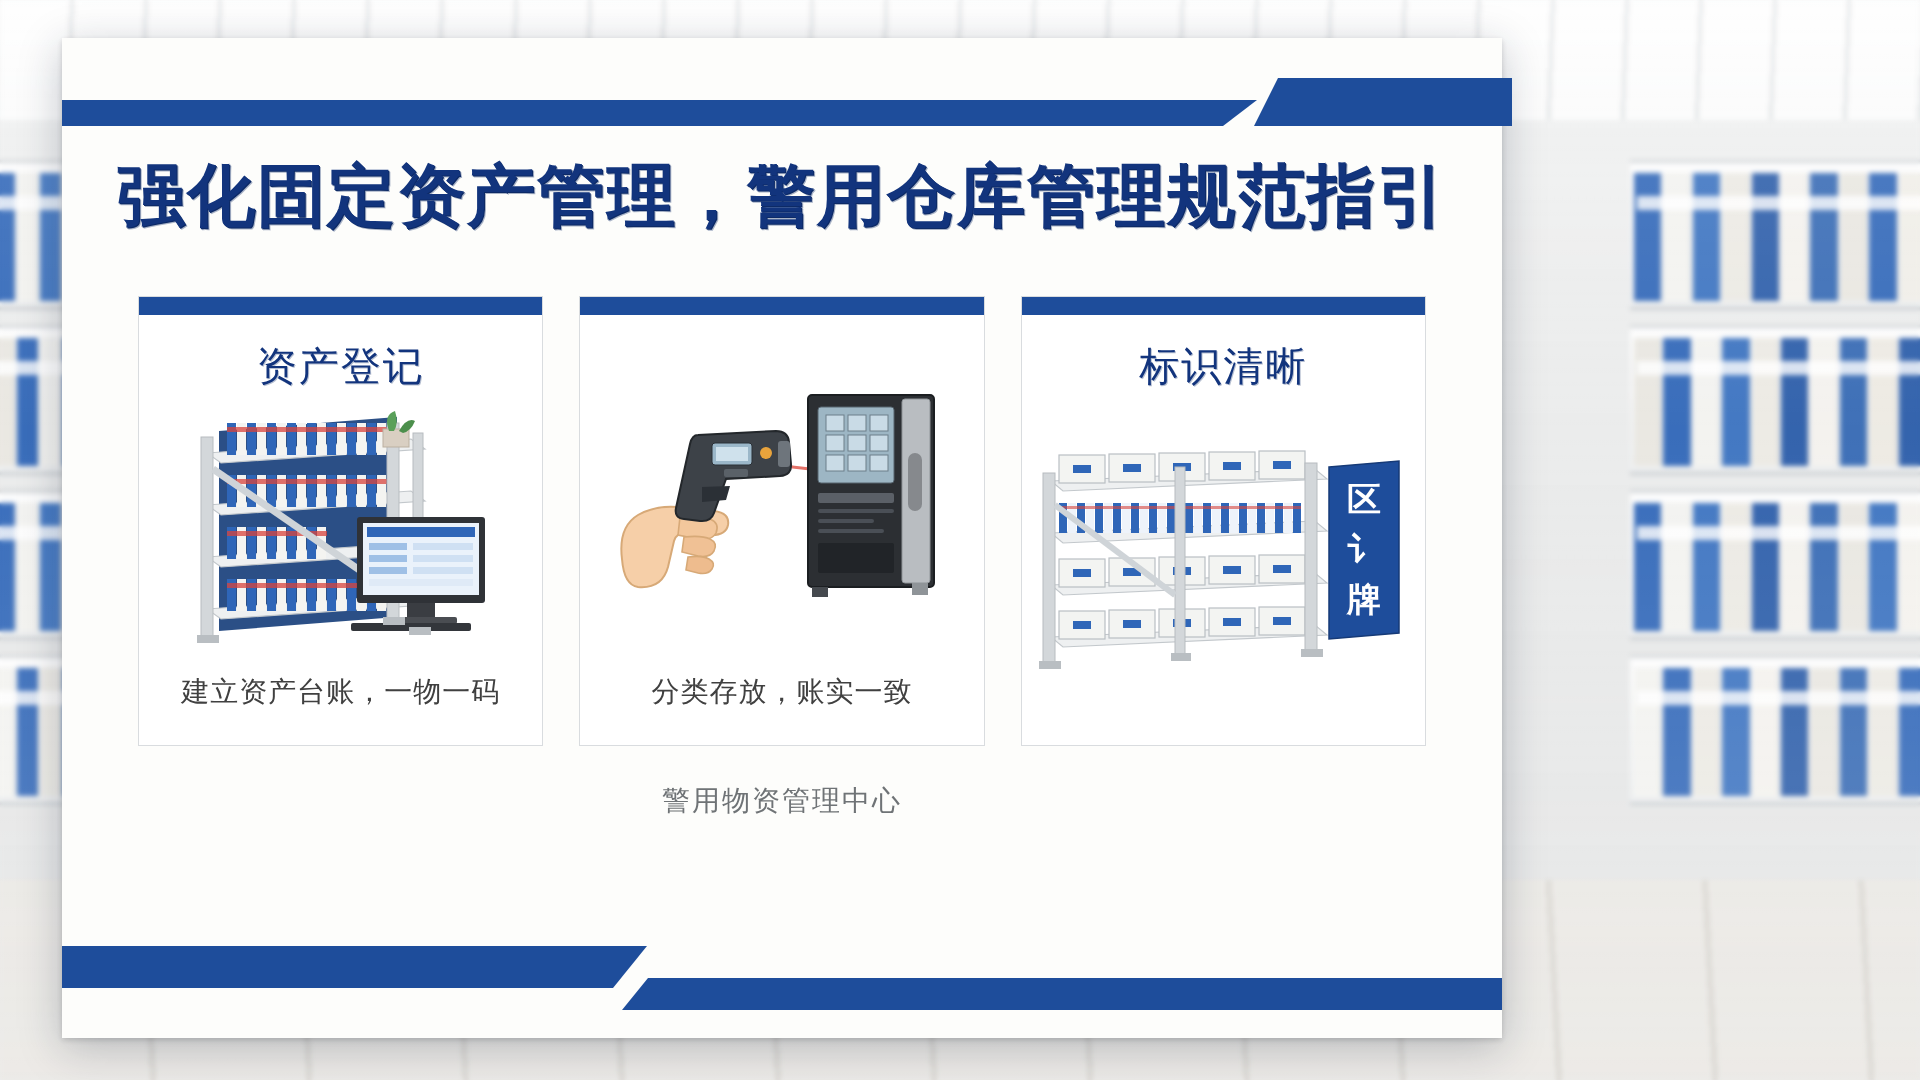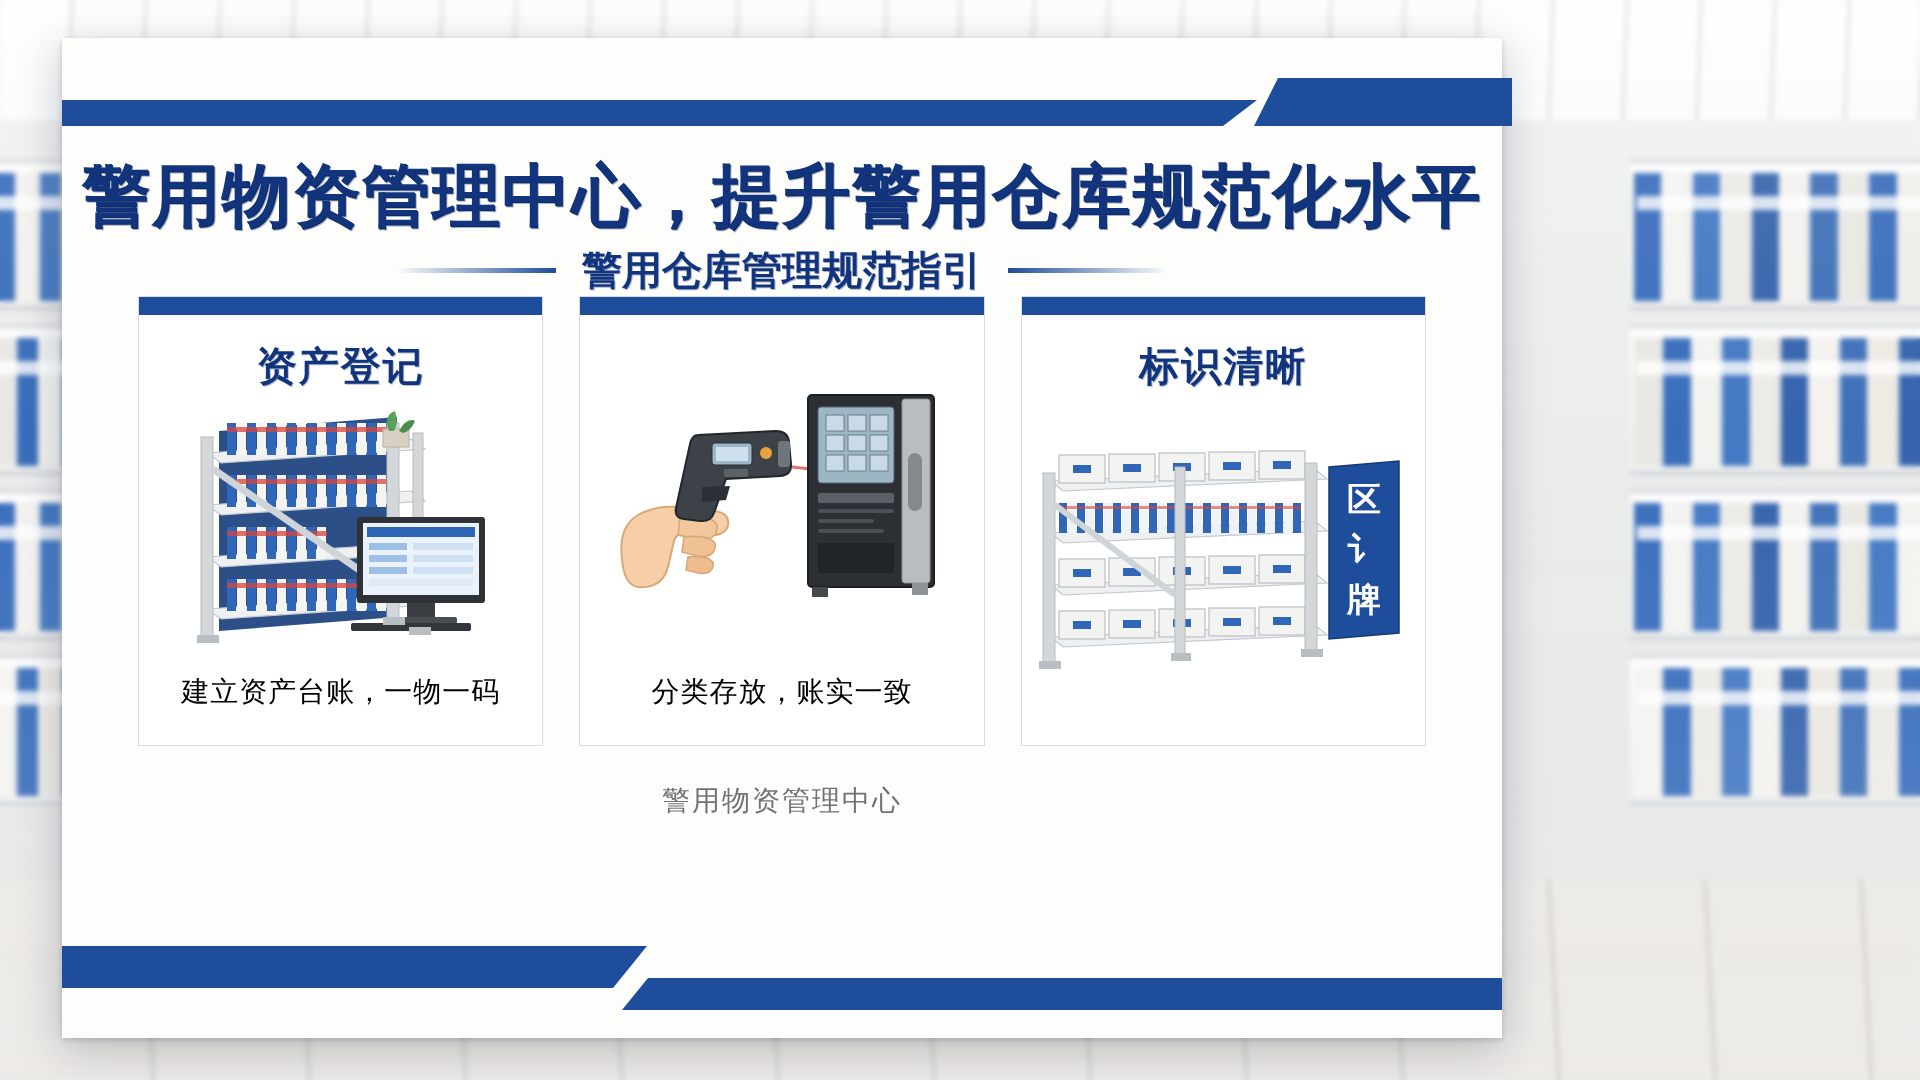--- a/index.html
+++ b/index.html
@@ -131,29 +131,29 @@
   }
   .card {
     flex:1; background:#fff;
     border:1px solid #d9dcdf;
     display:flex; flex-direction:column; align-items:center;
     position:relative;
   }
   .card .cap-bar { width:100%; height:18px; background:#1e4d9b; }
   .card-title {
     margin-top:24px;
-    font-size:40px; font-weight:700; color:#12347d; letter-spacing:2px;
+    font-size:40px; font-weight:400; color:#12347d; letter-spacing:2px;
     text-shadow:1px 1px 0 rgba(13,42,102,.3);
   }
   .card-figure {
     flex:1; width:100%;
     display:flex; align-items:center; justify-content:center;
   }
   .card-caption {
-    font-size:28px; color:#000000; letter-spacing:1px;
+    font-size:28px; color:#404040; letter-spacing:1px;
     padding-bottom:34px; white-space:nowrap;
   }
 
   
   #footer-note {
     position:absolute; bottom:218px; left:0; width:100%;
     text-align:center; font-size:28px; color:#6f7376; letter-spacing:2px;
   }
 
   svg { display:block; }
@@ -287,27 +287,22 @@
   <div id="bg-blur-overlay"></div>
 </div>
 
 <div id="board">
 
   <div class="deco-top">
     <div class="bar-main"></div>
     <div class="bar-accent"></div>
   </div>
 
-  <h1 id="main-title">警用物资管理中心，提升警用仓库规范化水平</h1>
-
-  <div id="subtitle-row">
-    <span class="rule left"></span>
-    <span id="subtitle">警用仓库管理规范指引</span>
-    <span class="rule right"></span>
-  </div>
+  <h1 id="main-title">强化固定资产管理，警用仓库管理规范指引</h1>
+
 
   <div id="cards">
 
     <div class="card">
       <div class="cap-bar"></div>
       <div class="card-title">资产登记</div>
       <div class="card-figure">
         <svg width="360" height="250" viewBox="0 0 360 250">
 
           <polygon points="58,22 236,8 236,208 58,222" fill="#2b4f86"></polygon>

